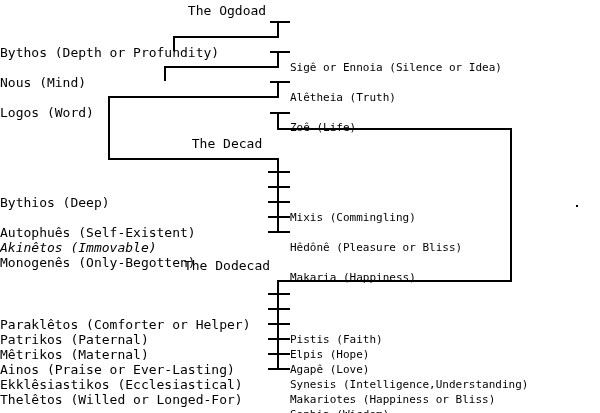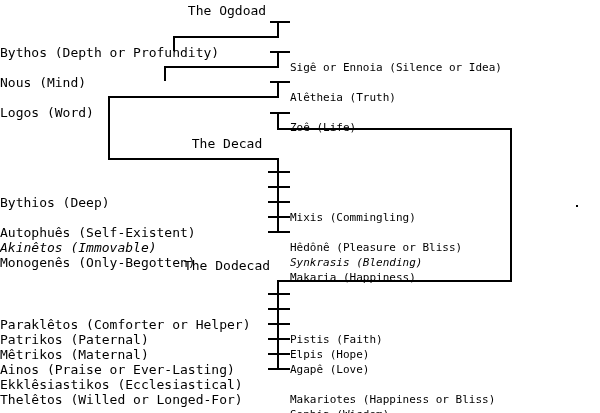--- a/index.html
+++ b/index.html
@@ -103,21 +103,20 @@
   <div class="row" style="top:165px;">
     <div class="lcol">Bythios (Deep)</div>
     <div class="rcol">Mixis (Commingling)</div>
   </div>
   <div class="row" style="top:195px;">
     <div class="lcol">Autophuês (Self-Existent)</div>
     <div class="rcol">Hêdônê (Pleasure or Bliss)</div>
   </div>
   <div class="row" style="top:210px;font-style:italic;">
     <div class="lcol">Akinêtos (Immovable)</div>
-    <div class="rcol">Synkrasis (Blending)</div>
   </div>
   <div class="row" style="top:225px;">
     <div class="lcol">Monogenês (Only-Begotten)</div>
     <div class="rcol">Makaria (Happiness)</div>
   </div>
 
   <div class="ln v" style="left:277px;top:158px;height:75px;"></div>
   <div class="ln h" style="left:268px;top:171px;width:22px;"></div>
   <div class="ln h" style="left:268px;top:186px;width:22px;"></div>
   <div class="ln h" style="left:268px;top:201px;width:22px;"></div>
@@ -133,20 +132,21 @@
   <div class="row" style="top:302px;">
     <div class="lcol">Patrikos (Paternal)</div>
     <div class="rcol">Elpis (Hope)</div>
   </div>
   <div class="row" style="top:317px;">
     <div class="lcol">Mêtrikos (Maternal)</div>
     <div class="rcol">Agapê (Love)</div>
   </div>
   <div class="row" style="top:332px;">
     <div class="lcol">Ainos (Praise or Ever-Lasting)</div>
+    <div class="rcol">Synesis (Intelligence,Understanding)</div>
   </div>
   <div class="row" style="top:347px;">
     <div class="lcol">Ekklêsiastikos (Ecclesiastical)</div>
     <div class="rcol">Makariotes (Happiness or Bliss)</div>
   </div>
   <div class="row" style="top:362px;">
     <div class="lcol">Thelêtos (Willed or Longed-For)</div>
     <div class="rcol">Sophia (Wisdom)</div>
   </div>
 

